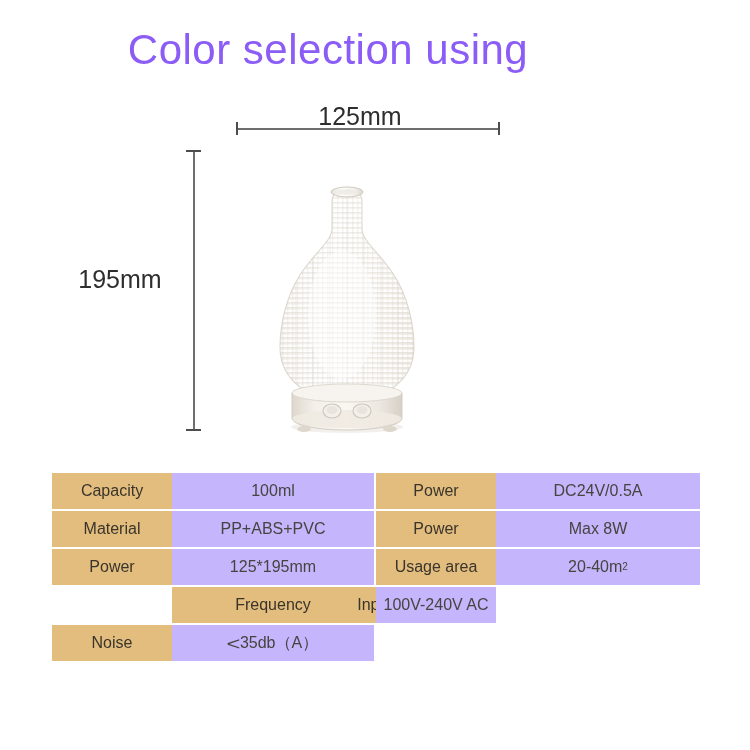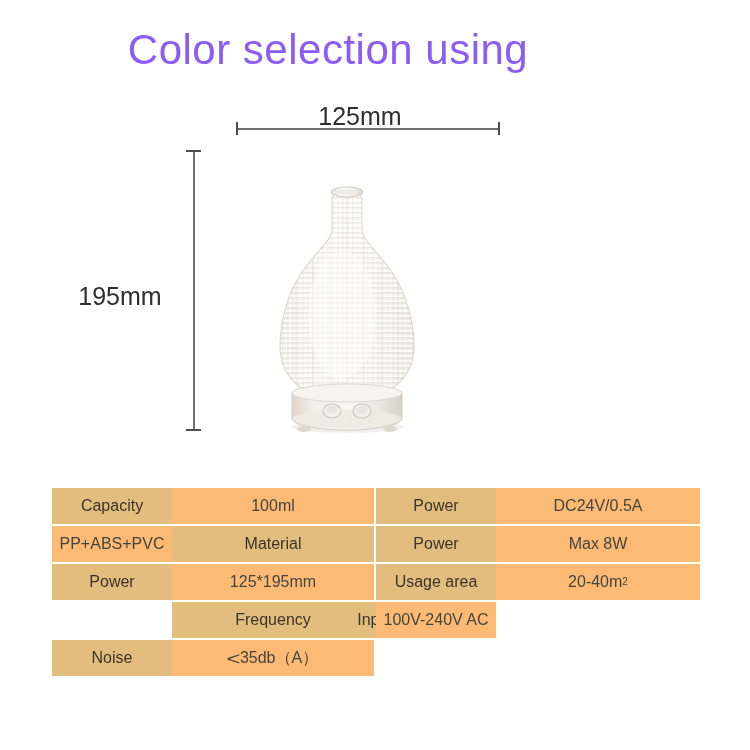--- a/index.html
+++ b/index.html
@@ -85,21 +85,21 @@
     height: 2px;
     background: #4d4d4d;
     left: 186px;
   }
   #dim-height-cap-top    { top: 55px; }
   #dim-height-cap-bottom { top: 334px; }
 
   #dim-height-label {
     position: absolute;
     left: 60px;
-    top: 187px;
+    top: 170px;
     width: 120px;
     text-align: center;
     font-size: 25px;
     color: #2e2e2e;
     font-family: "Liberation Sans", sans-serif;
   }
 
   
   #product-image {
     position: absolute;
@@ -107,21 +107,21 @@
     top: 80px;
     width: 170px;
     height: 265px;
   }
   #product-image svg { display: block; }
 
   
   #spec-table {
     position: absolute;
     left: 52px;
-    top: 488px;
+    top: 473px;
     width: 648px;
     display: grid;
     grid-template-columns: 120px 202px 2px 120px 204px;
     grid-auto-rows: 36px;
     row-gap: 2px;
     column-gap: 0;
     border-radius: 24px;
   }
   .cell {
     display: flex;
@@ -129,21 +129,21 @@
     justify-content: center;
     font-size: 16px;
     line-height: 1;
     white-space: nowrap;
   }
   .cell-label {
     background: #e2bd7e;
     color: #3a342b;
   }
   .cell-value {
-    background: #fdba74;
+    background: #c4b5fd;
     color: #45453f;
     text-align: center;
   }
   .cell-gap {
     background: #ffffff;
   }
   .sup {
     font-size: 10px;
     vertical-align: super;
     line-height: 1;
@@ -272,22 +272,22 @@
 </div>
 
 <div id="spec-table">
 
   <div class="cell cell-label">Capacity</div>
   <div class="cell cell-value">100ml</div>
   <div class="cell cell-gap"></div>
   <div class="cell cell-label">Power</div>
   <div class="cell cell-value">DC24V/0.5A</div>
 
+  <div class="cell cell-label">Material</div>
   <div class="cell cell-value">PP+ABS+PVC</div>
-  <div class="cell cell-label">Material</div>
   <div class="cell cell-gap"></div>
   <div class="cell cell-label">Power</div>
   <div class="cell cell-value">Max  8W</div>
 
   <div class="cell cell-label">Power</div>
   <div class="cell cell-value">125*195mm</div>
   <div class="cell cell-gap"></div>
   <div class="cell cell-label">Usage area</div>
   <div class="cell cell-value">
     <span>20-40m</span>

